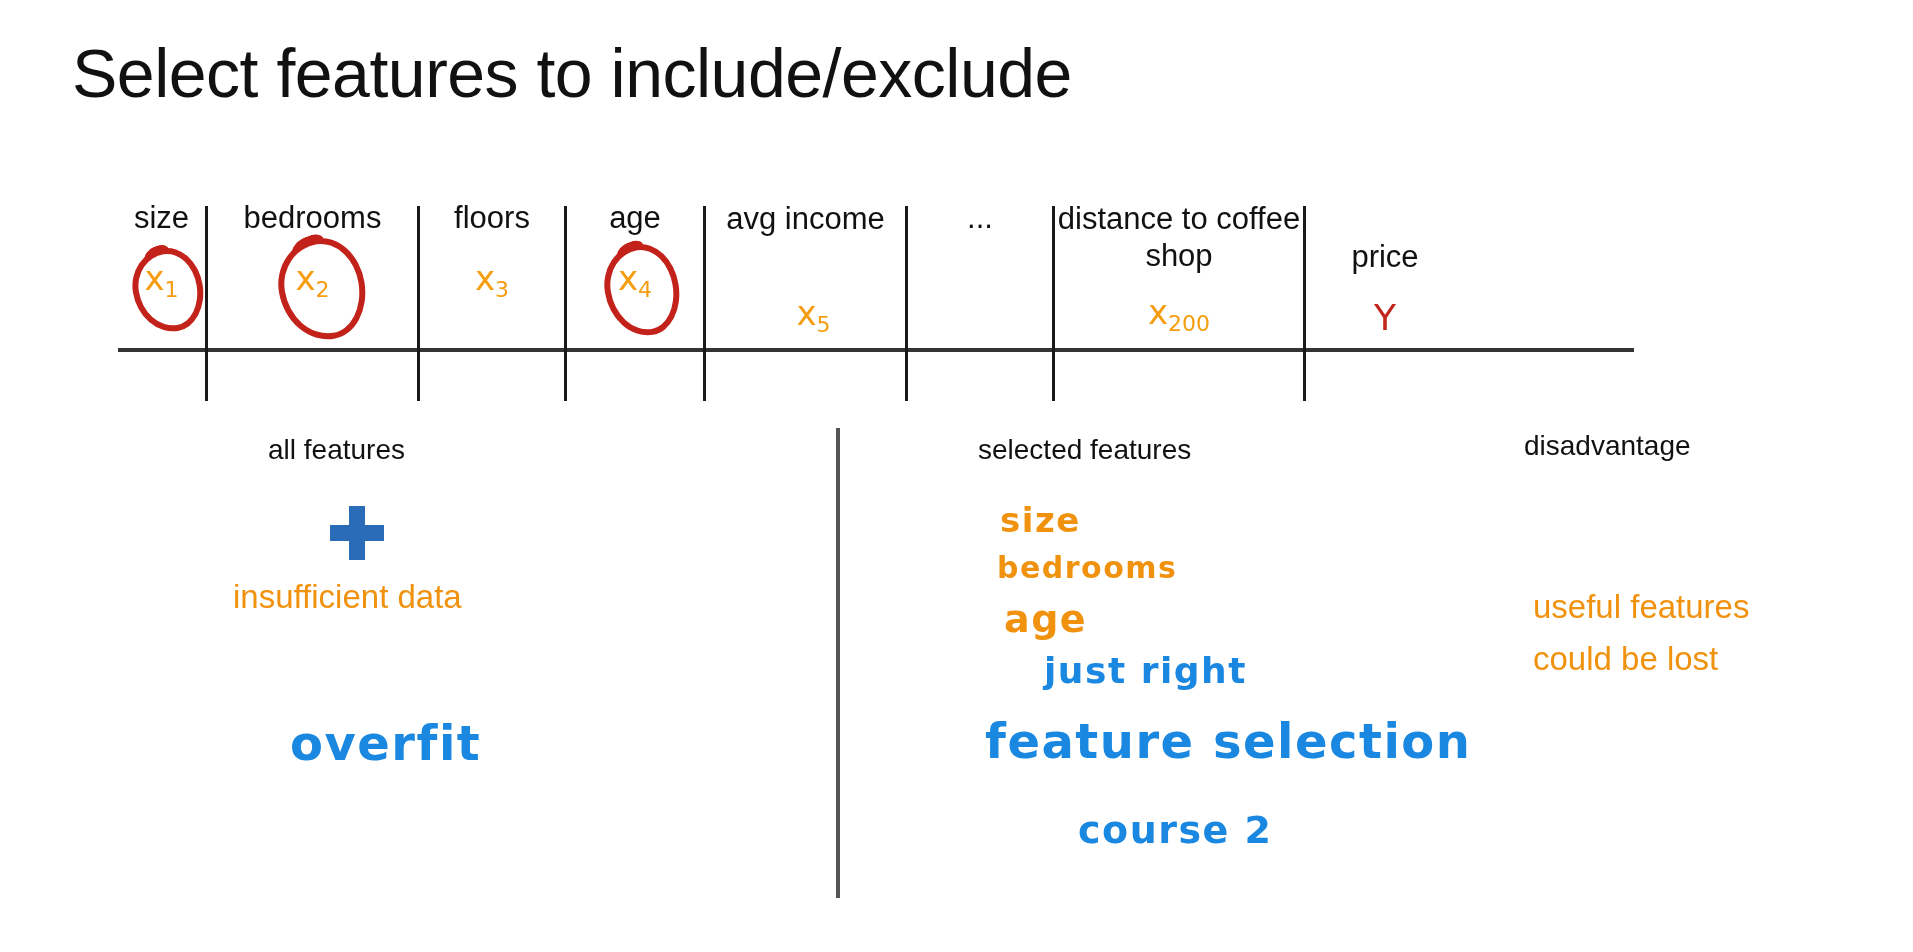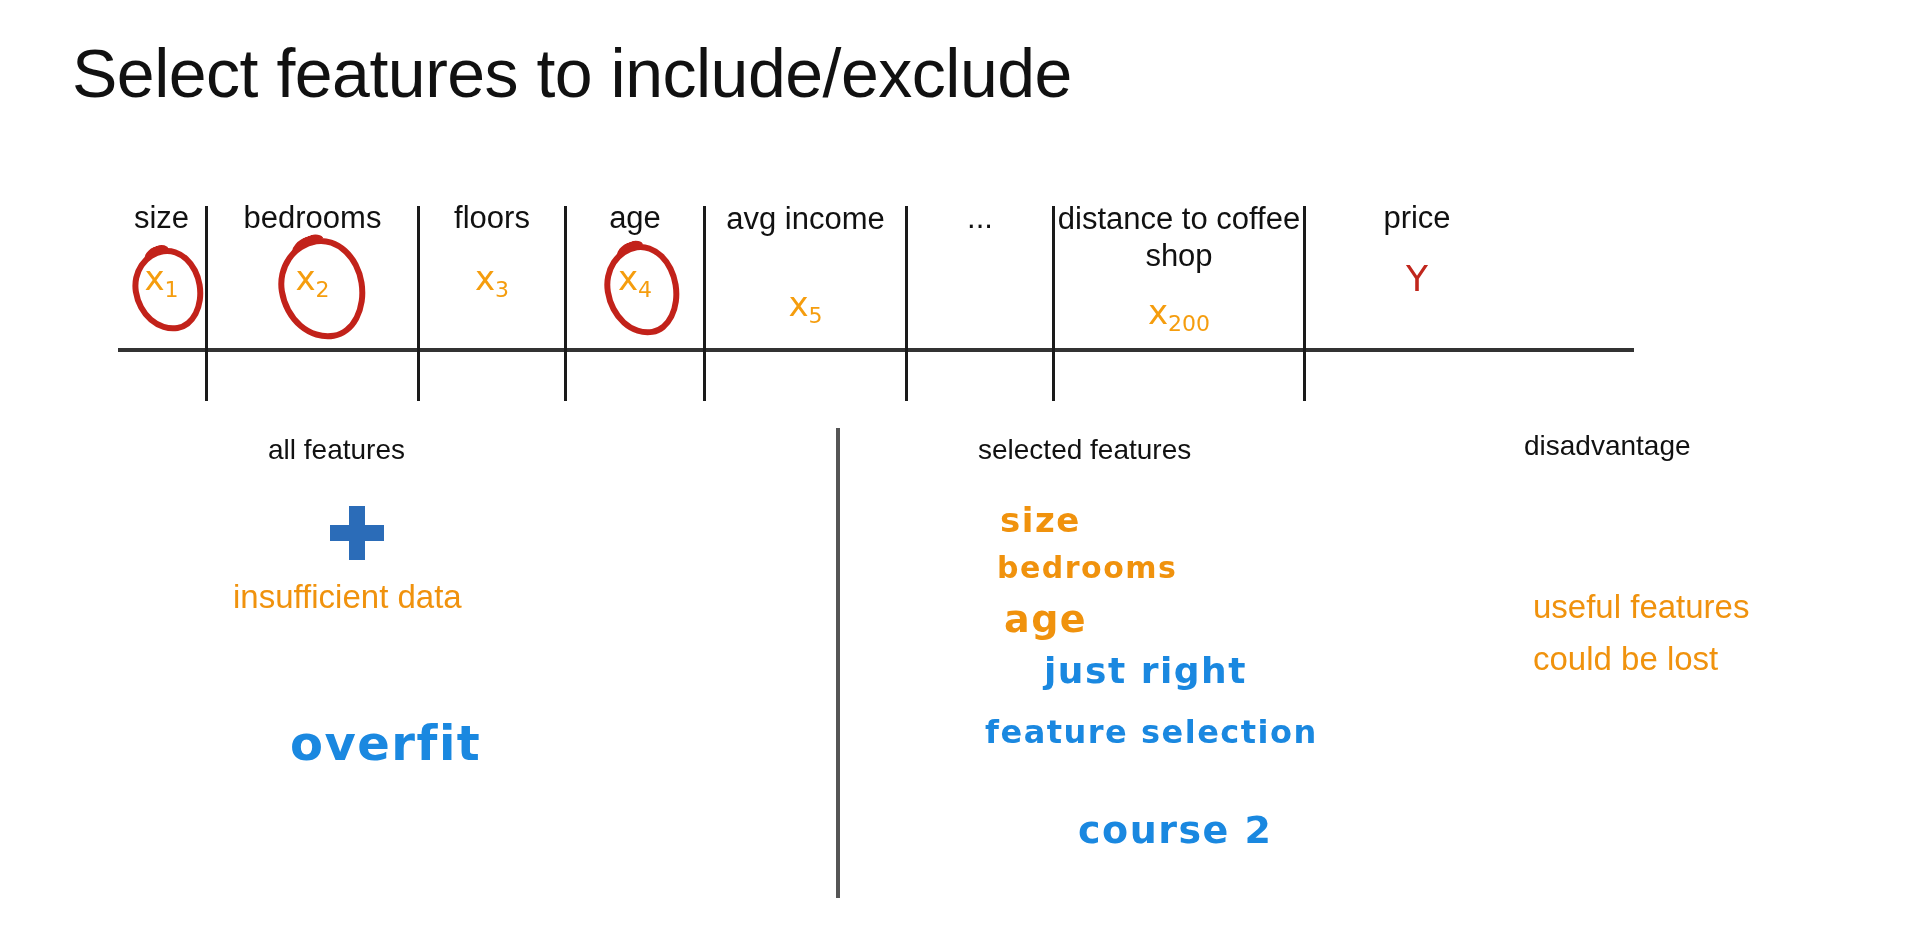--- a/index.html
+++ b/index.html
@@ -137,40 +137,40 @@
       <div class="var" style="top:62px;">
         <span>x</span><span class="sub">4</span>
       </div>
       <div class="circle" style="left:38px;top:48px;width:62px;height:80px;">
           <span class="tail"></span>
         </div>
     </div>
 
     <div class="col" style="left:588px;width:199px;">
       <div class="hdr" style="line-height:37px;">avg income</div>
-      <div class="var" style="top:88px;">
+      <div class="var" style="top:97px;margin-left:8px;">
         <span>x</span><span class="sub">5</span>
       </div>
     </div>
 
     <div class="col" style="left:790px;width:144px;">
       <div class="hdr">...</div>
       <div class="var" style="top:62px;">
         <span></span><span class="sub"></span>
       </div>
     </div>
 
     <div class="col" style="left:937px;width:248px;">
       <div class="hdr" style="line-height:37px;">distance to coffee shop</div>
       <div class="var" style="top:96px;">
         <span>x</span><span class="sub">200</span>
       </div>
     </div>
 
-    <div class="col" style="left:1204px;width:190px;">
+    <div class="col" style="left:1172px;width:190px;margin-top:39px;">
       <div class="hdr">price</div>
       <div class="var redv" style="top:62px;">
         <span>Y</span><span class="sub"></span>
       </div>
     </div>
   </div>
 
   <div class="divider"></div>
 
   <div class="sec-head" style="left:268px;top:434px;">all features</div>
@@ -184,21 +184,21 @@
   <div class="bluetext hand" style="left:290px;top:715px;font-size:48px;">overfit</div>
 
   <div class="sec-head" style="left:978px;top:434px;">selected features</div>
 
   <div class="ortext hand" style="left:1000px;top:500px;font-size:34px;">size</div>
   <div class="ortext hand" style="left:997px;top:550px;font-size:30px;">bedrooms</div>
   <div class="ortext hand" style="left:1004px;top:597px;font-size:38px;">age</div>
 
   <div class="bluetext hand" style="left:1044px;top:650px;font-size:36px;">just right</div>
 
-  <div class="bluetext hand" style="left:985px;top:713px;font-size:32px;">feature selection</div>
+  <div class="bluetext hand" style="left:985px;top:713px;font-size:48px;">feature selection</div>
 
   <div class="bluetext hand" style="left:1078px;top:808px;font-size:38px;">course 2</div>
 
   <div class="sec-head" style="left:1524px;top:430px;">disadvantage</div>
 
   <div class="arrow" style="left:1601px;top:500px;"></div>
 
   <div class="ortext" style="left:1533px;top:588px;font-size:33px;">useful features</div>
   <div class="ortext" style="left:1533px;top:640px;font-size:33px;">could be lost</div>
 

